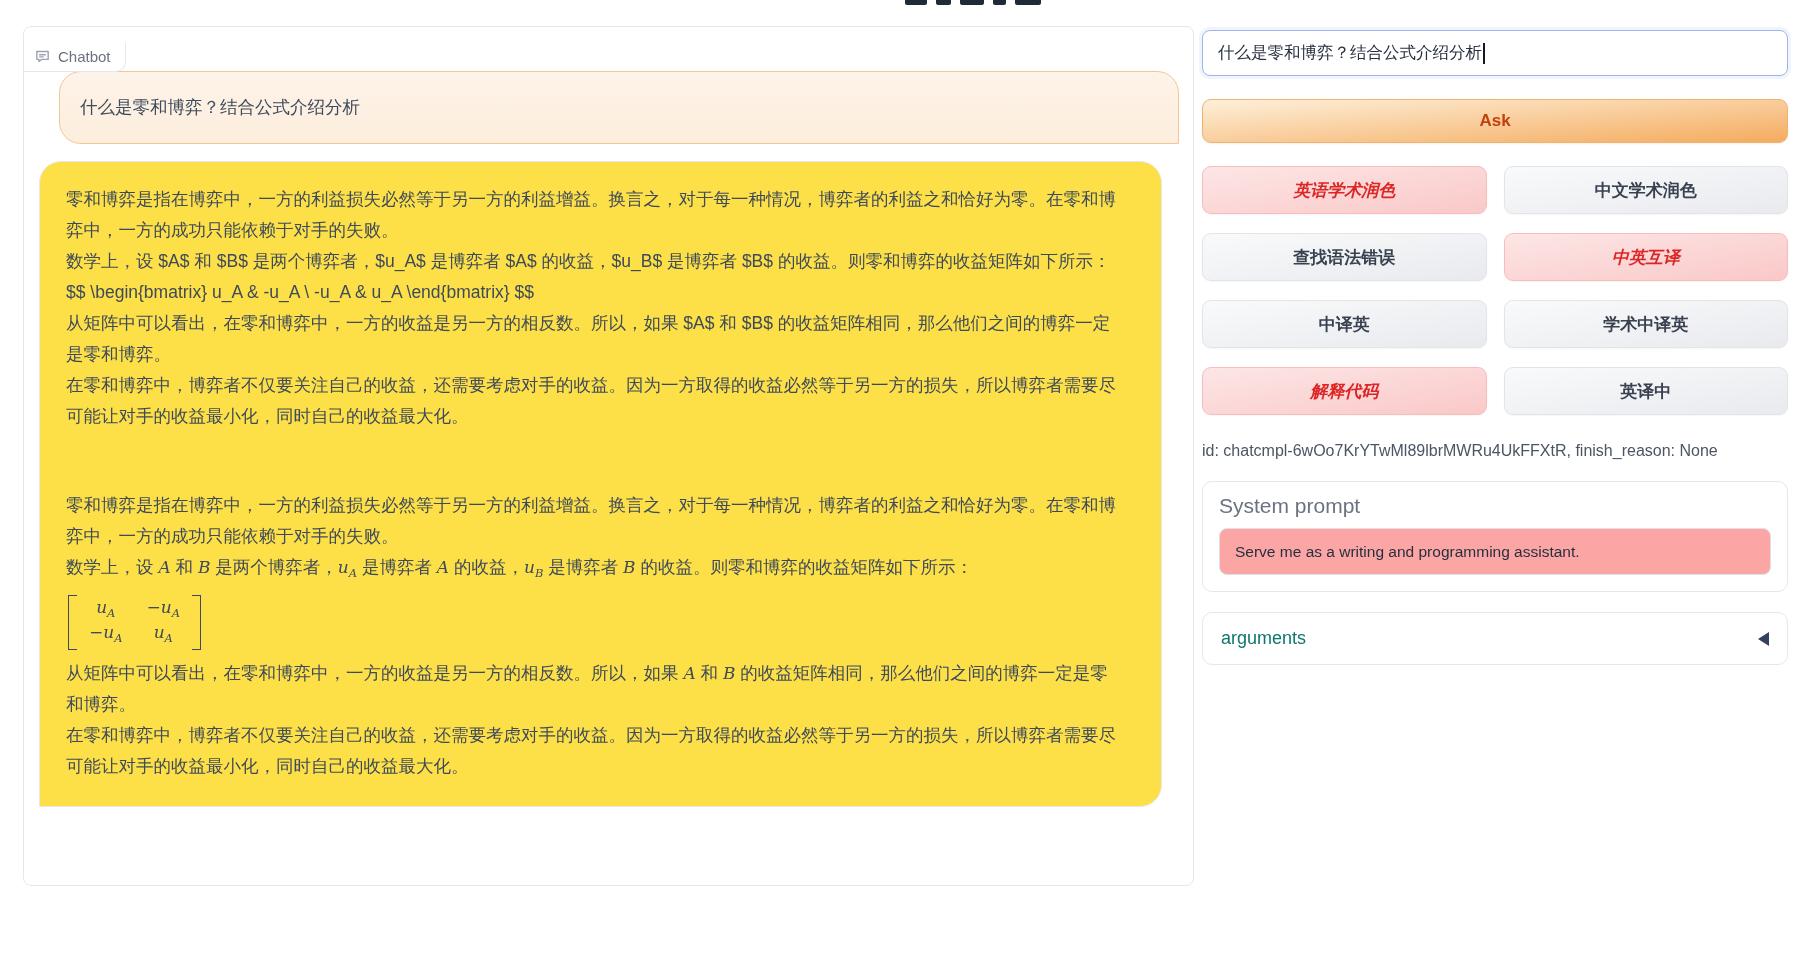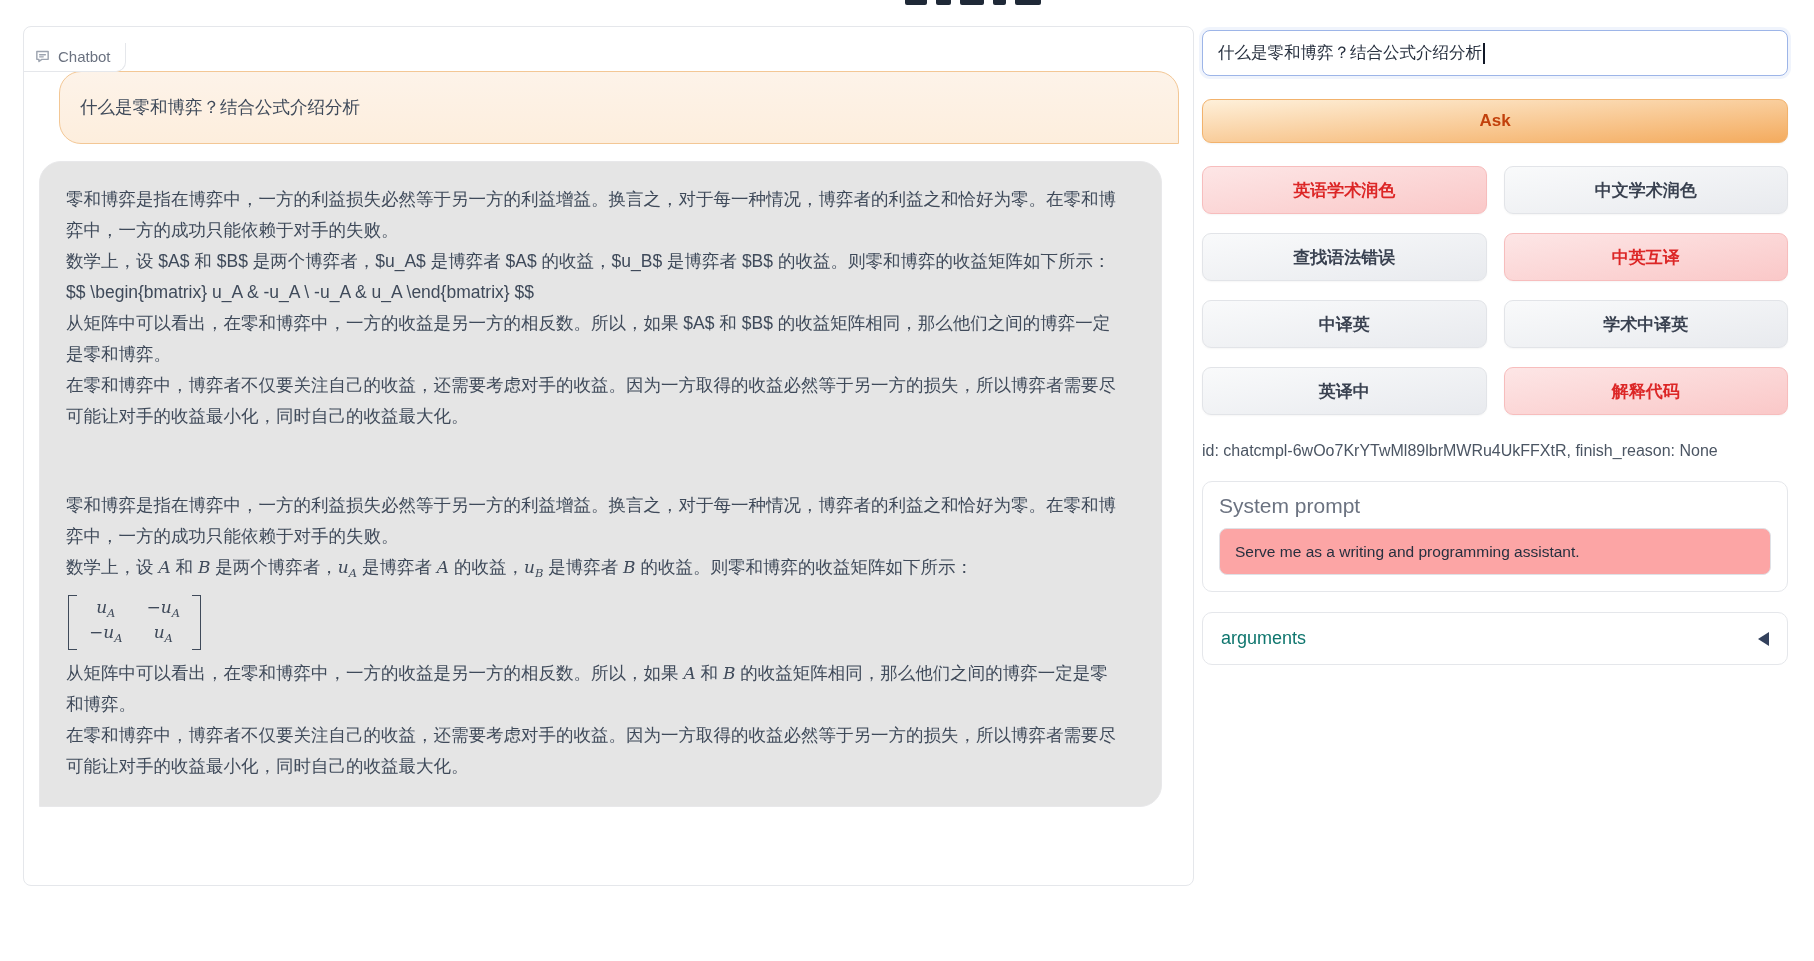--- a/index.html
+++ b/index.html
@@ -20,21 +20,21 @@
   .chat-label { position:absolute; left:0; top:16px; display:flex; align-items:center; gap:7px;
     padding:5px 14px 6px 10px; background:#ffffff; border-right:1px solid #e5e7eb;
     border-bottom:1px solid #e5e7eb; border-radius:8px 0 10px 0;
     color:#6b7280; font-size:15px; }
   .chat-label svg { display:block; }
   .chat-body { padding:44px 14px 0 15px; }
   .msg { font-size:17.5px; line-height:31px; color:#3f4a5a; }
   .msg-user { margin-left:20px; background:#fdf0e2; border:1px solid #f3c795;
     border-radius:22px 22px 0 22px; padding:20px 20px; 
     background:linear-gradient(180deg,#fdf3e9 0%,#fdeedd 100%); }
-  .msg-bot { margin-top:17px; margin-right:17px; background:#e5e5e5; border:1px solid #e8e8ea;
+  .msg-bot { margin-top:17px; margin-right:17px; background:#fde047; border:1px solid #e8e8ea;
     border-radius:22px 22px 22px 0; padding:22px 40px 24px 26px; min-height:620px; }
   .msg-bot p { margin:0; }
   .section-gap { height:58px; }
 
   
   .mi { font-family:"DejaVu Serif","Liberation Serif",serif; font-style:italic; font-size:17px; }
   .mi sub { font-size:11.5px; font-style:italic; }
   .matrix-wrap { display:flex; align-items:center; padding:6px 0 8px 2px; }
   .matrix { display:inline-flex; align-items:stretch; }
   .br-l { width:9px; border-left:1.6px solid #3f4a5a; border-top:1.6px solid #3f4a5a; border-bottom:1.6px solid #3f4a5a; }
@@ -57,21 +57,21 @@
   .btn-ask { margin-top:23px; height:44px; font-size:17px; color:#c2410c;
     background:linear-gradient(to bottom right,#fef0da 0%,#f4ab5e 100%);
     border:1px solid #f2b26c; box-shadow:0 1px 2px rgba(0,0,0,.05); }
 
   .btn-grid { margin-top:23px; display:grid; grid-template-columns:1fr 1fr;
     column-gap:17px; row-gap:19px; }
   .btn-grid .btn { height:48px; font-size:17px; }
   .btn.secondary { background:linear-gradient(to bottom right,#f9fafb 0%,#e8eaee 100%);
     border:1px solid #e2e4e8; color:#394150; box-shadow:0 1px 2px rgba(0,0,0,.04); }
   .btn.stop { background:linear-gradient(to bottom right,#fde6e6 0%,#fac8c8 100%);
-    border:1px solid #f7bdbd; color:#dc2626; box-shadow:0 1px 2px rgba(0,0,0,.04); }
+    border:1px solid #f7bdbd; color:#dc2626; box-shadow:0 1px 2px rgba(0,0,0,.04);font-style:italic; }
 
   .status-line { margin-top:27px; font-size:16px; color:#4b5563; }
 
   .sys-block { margin-top:21px; background:#fff; border:1px solid #e5e7eb; border-radius:10px;
     padding:12px 16px 16px 16px; }
   .sys-label { font-size:21px; color:#6b7280; }
   .sys-input { margin-top:10px; height:47px; background:#fca5a5; border:1px solid #dfe1e6;
     border-radius:8px; display:flex; align-items:center; padding:0 15px;
     font-size:15.5px; color:#27303f; }
 
@@ -166,25 +166,25 @@
         </div>
         <div class="btn stop">
           <span>中英互译</span>
         </div>
         <div class="btn secondary">
           <span>中译英</span>
         </div>
         <div class="btn secondary">
           <span>学术中译英</span>
         </div>
-        <div class="btn secondary">
-          <span>英译中</span>
-        </div>
         <div class="btn stop">
           <span>解释代码</span>
+        </div>
+        <div class="btn secondary">
+          <span>英译中</span>
         </div>
       </div>
 
     <div class="status-line">id: chatcmpl-6wOo7KrYTwMl89lbrMWRu4UkFFXtR, finish_reason: None</div>
 
     <div class="sys-block">
       <div class="sys-label">System prompt</div>
       <div class="sys-input">
         <span>Serve me as a writing and programming assistant.</span>
       </div>

